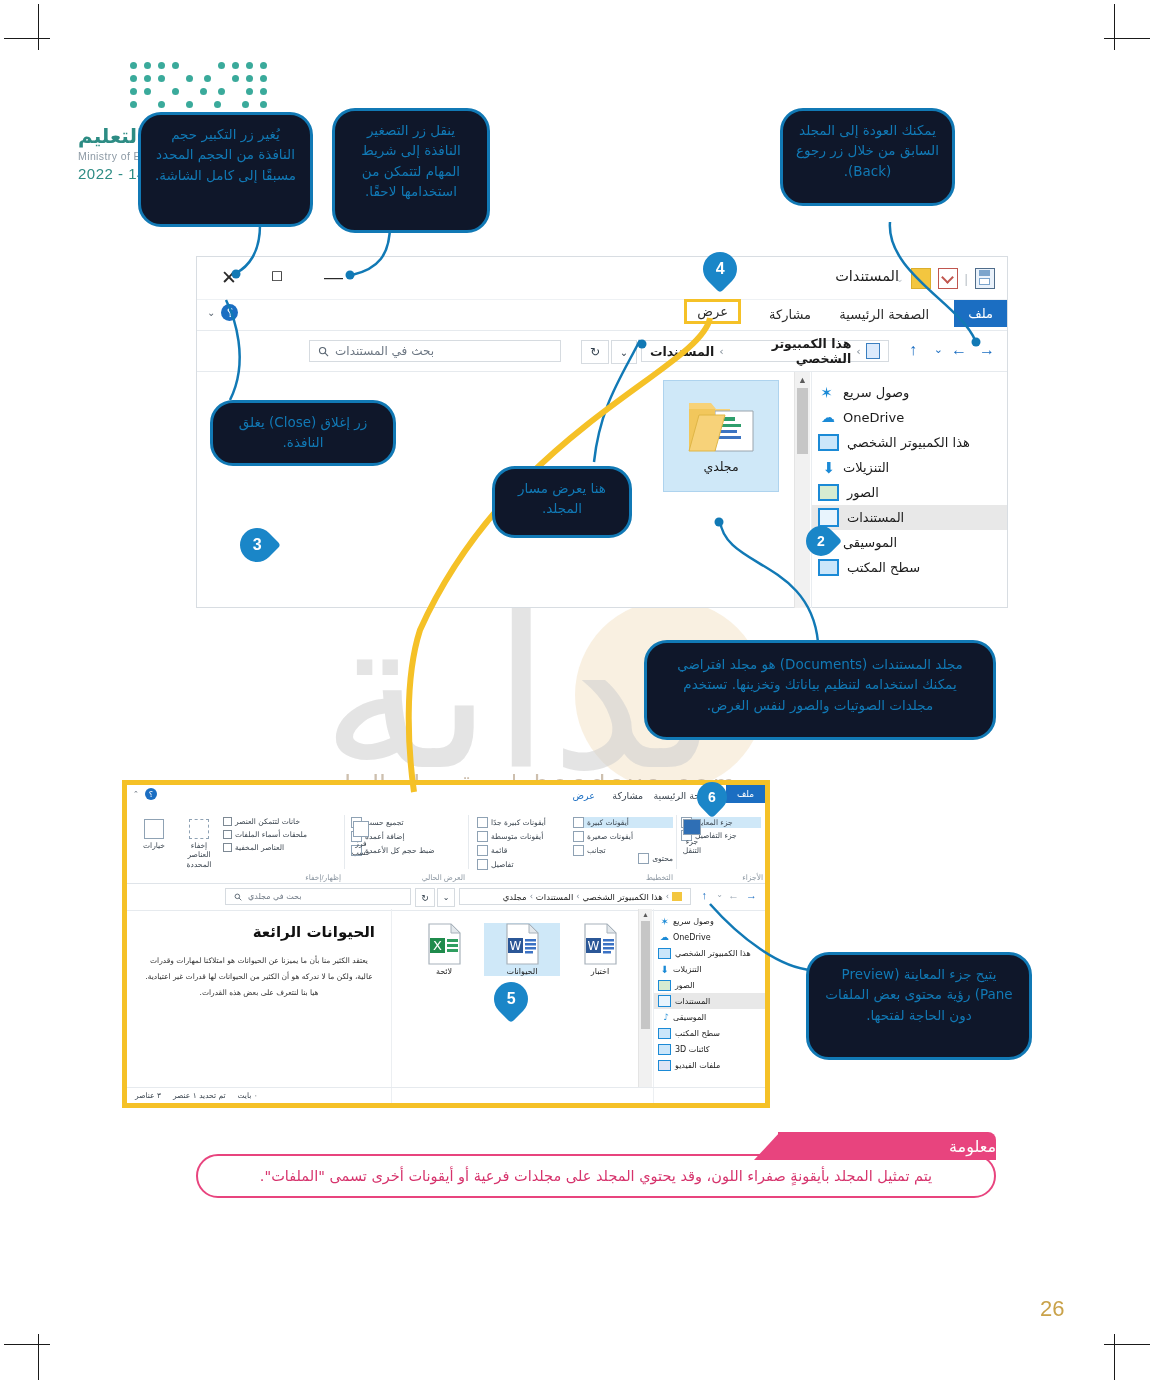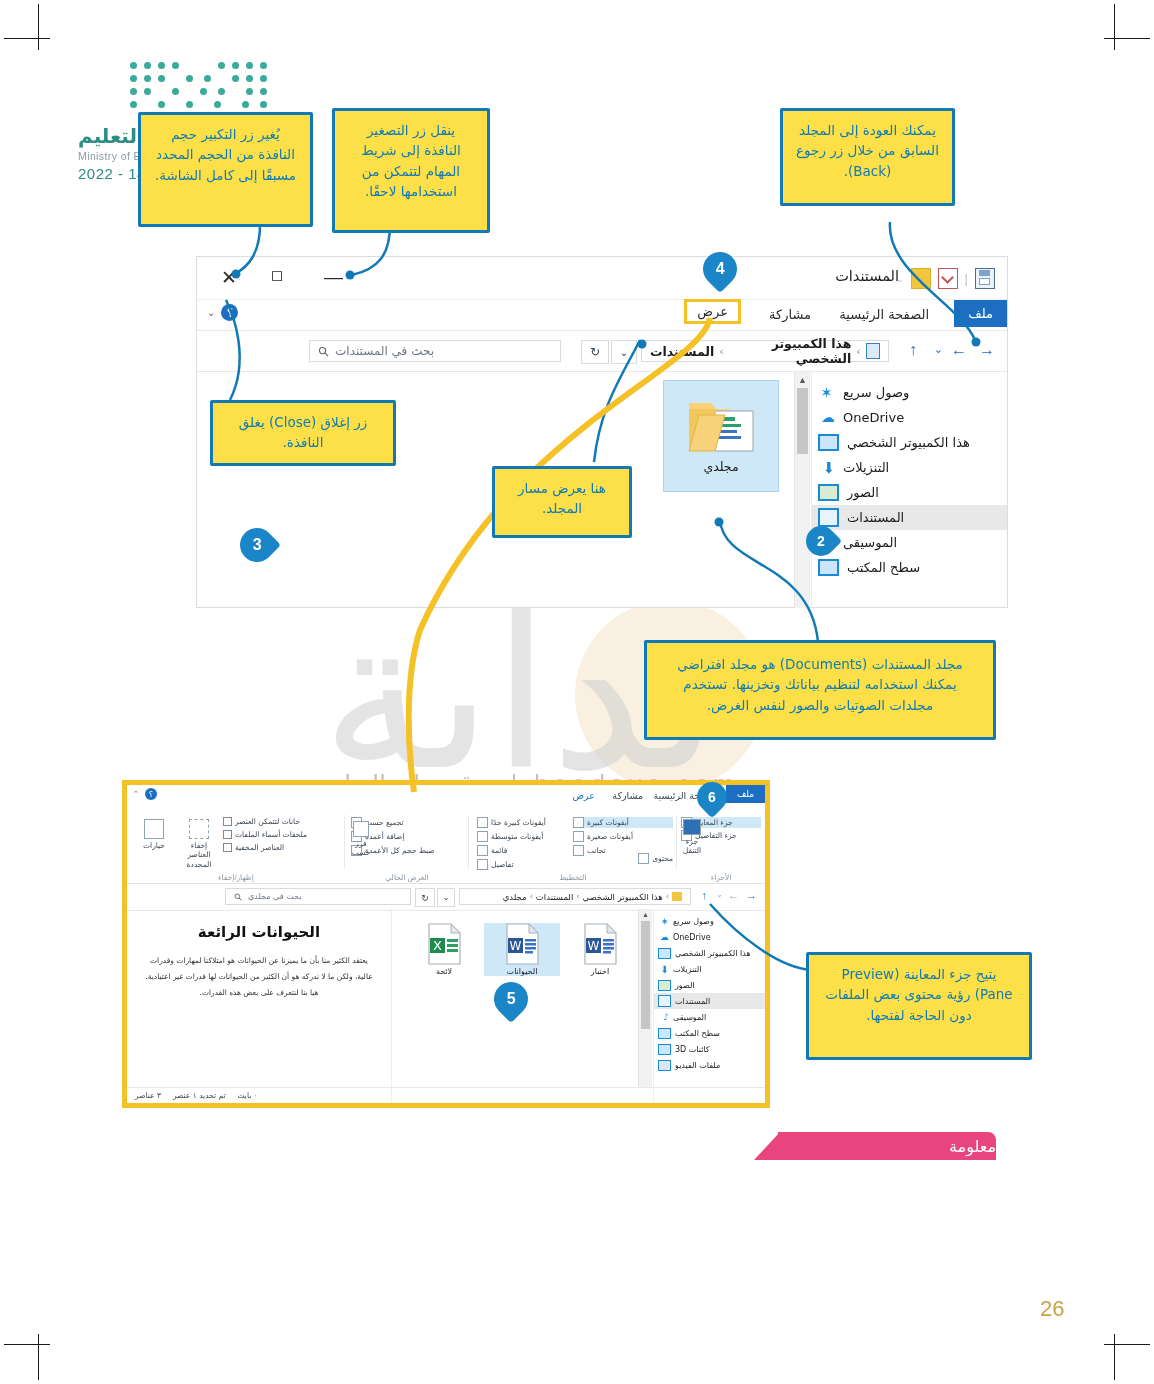--- a/index.html
+++ b/index.html
@@ -26,21 +26,21 @@
   #wm{left:120px;top:600px;width:800px;height:230px;pointer-events:none;}
   #wm .big{position:absolute;left:0;top:-10px;width:800px;text-align:center;
            font-family:"DejaVu Sans",sans-serif;font-size:210px;color:#cfcfcf;
            opacity:.55;line-height:210px;letter-spacing:6px;}
   #wm .small{position:absolute;left:0;top:170px;width:800px;text-align:center;
              font-size:25px;color:#cdbfae;letter-spacing:5px;}
   #wmo1{position:absolute;left:575px;top:600px;width:190px;height:190px;
         border-radius:50%;background:#f3e2c4;opacity:.5;}
 
   
-  .bub{position:absolute;border:3px solid #1179b5;border-radius:2px;background:#fde047;
+  .bub{position:absolute;border:3px solid #1179b5;border-radius:23px;background:#0f172a;
        color:#1179b5;font-size:13.5px;line-height:1.5;text-align:center;
        padding:9px 12px;box-sizing:border-box;z-index:30;
        font-family:"DejaVu Sans",sans-serif;}
   svg.lead{position:absolute;overflow:visible;z-index:20;}
 
   
   .badge{position:absolute;width:34px;height:34px;background:#1a86c8;color:#fff;
          font-size:16px;font-weight:bold;display:flex;align-items:center;
          justify-content:center;z-index:40;}
   .badge.d-down{border-radius:50% 50% 4px 50%;transform:rotate(45deg);}
@@ -104,21 +104,21 @@
   
   #win2{left:122px;top:780px;width:648px;height:328px;border:5px solid #f5c127;
         background:#fff;box-sizing:border-box;z-index:10;}
   .w2-tabs{height:26px;position:relative;background:#fff;}
   .w2tab{position:absolute;top:5px;font-size:9.5px;color:#3c4650;
          font-family:"DejaVu Sans",sans-serif;}
   .w2tab.file{background:#1b6ec2;color:#fff;top:0;padding:4px 11px;font-size:9px;}
   .ribbon{height:72px;position:relative;border-bottom:1px solid #dfe4e9;
           background:#fff;}
   .rgrp{position:absolute;top:2px;bottom:12px;}
-  .rgrp .gl{position:absolute;bottom:-11px;width:100%;text-align:center;
+  .rgrp .gl{position:absolute;bottom:-11px;width:100%;text-align:right;
             font-size:7.5px;color:#8b96a1;}
   .rsep{position:absolute;top:4px;bottom:14px;width:1px;background:#e6eaee;}
   .ritem{font-size:7.5px;color:#3c4650;white-space:nowrap;display:flex;
          align-items:center;gap:3px;justify-content:flex-end;
          font-family:"DejaVu Sans",sans-serif;}
   .ritem.hl{background:#cfe8f8;}
   .micon{width:9px;height:9px;border:1px solid #8fa2b4;display:inline-block;
          background:#fff;flex:none;}
   .cbx{width:7px;height:7px;border:1px solid #7d8994;display:inline-block;flex:none;}
   .bigbtn{position:absolute;text-align:center;font-size:7.5px;color:#3c4650;
@@ -134,21 +134,21 @@
              font-family:"DejaVu Sans",sans-serif;}
   .w2nav .nv.sel{background:#e8e8e8;}
   .w2nav .nv .ni{width:11px;height:11px;position:relative;display:inline-block;}
   .w2files{position:absolute;right:113px;width:260px;top:0;bottom:0;}
   .w2f{position:absolute;width:76px;text-align:center;top:14px;}
   .w2f.sel{background:#cfe8f8;}
   .w2f .fl{font-size:8px;color:#1b1b1b;margin-top:2px;
            font-family:"DejaVu Sans",sans-serif;}
   .prev{position:absolute;left:0;width:265px;top:0;bottom:0;
         border-right:1px solid #eceff2;padding:14px 16px;box-sizing:border-box;}
-  .prev h4{margin:0 0 12px;text-align:center;font-size:15px;color:#111;
+  .prev h4{margin:0 0 12px;text-align:right;font-size:15px;color:#111;
            font-family:"DejaVu Sans",sans-serif;}
   .prev p{margin:0;font-size:7.5px;line-height:2.1;color:#333;text-align:center;
           font-family:"DejaVu Sans",sans-serif;}
   .w2status{position:absolute;left:0;right:0;bottom:0;height:15px;
             border-top:1px solid #e6eaee;display:flex;align-items:center;
             justify-content:flex-end;gap:12px;padding:0 8px;font-size:7.5px;
             color:#3c4650;font-family:"DejaVu Sans",sans-serif;}
 
   
   #info{left:196px;top:1128px;width:800px;}
@@ -650,15 +650,16 @@
     <div class="w2status">
       <span>٠ بايت</span>
       <span>تم تحديد ١ عنصر</span>
       <span>٣ عناصر</span>
     </div>
   </div>
 </div>
 
 <div id="info" class="abs">
   <div class="tab">معلومة</div>
+  <div class="bd">يتم تمثيل المجلد بأيقونةٍ صفراء اللون، وقد يحتوي المجلد على مجلدات فرعية أو أيقونات أخرى تسمى "الملفات".</div>
 </div>
 
 <div id="pagenum" class="abs">26</div>
 
 </body></html>

